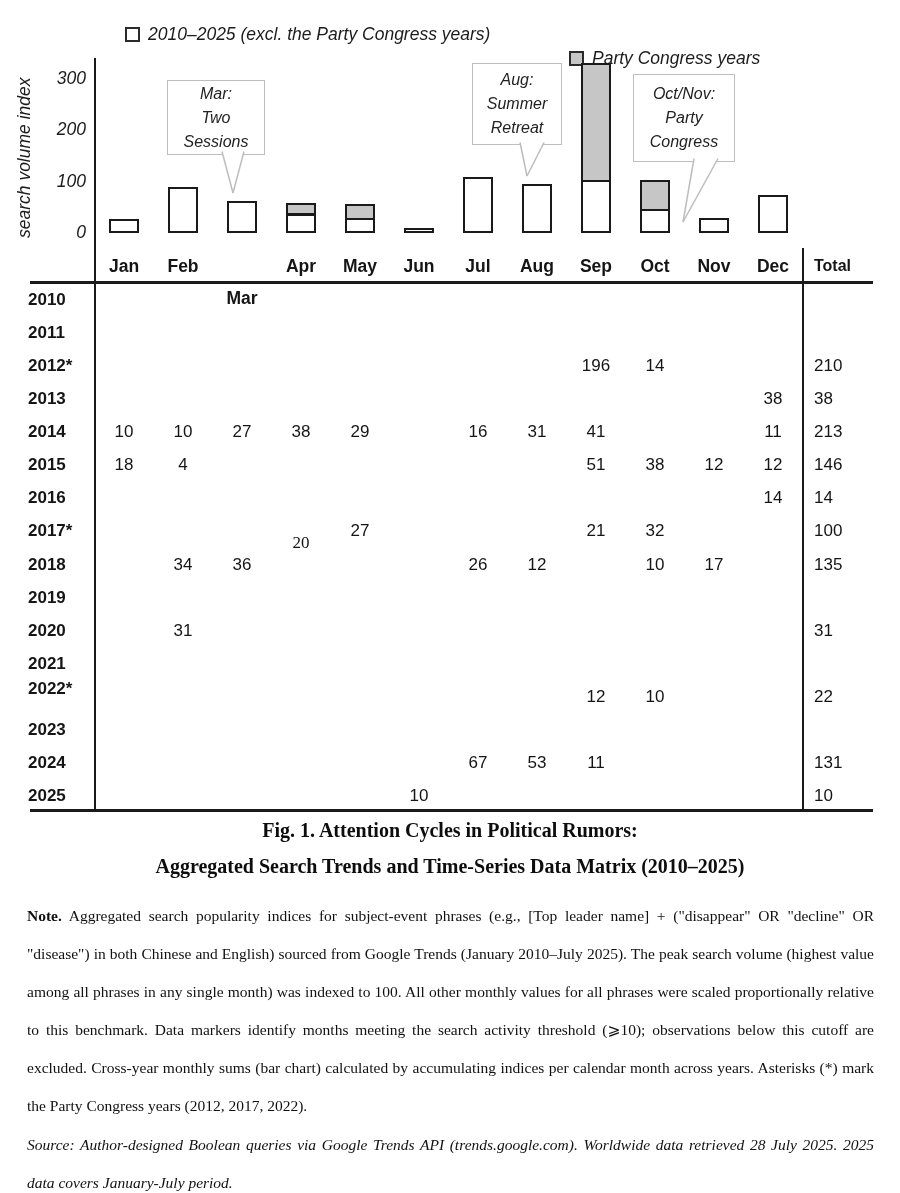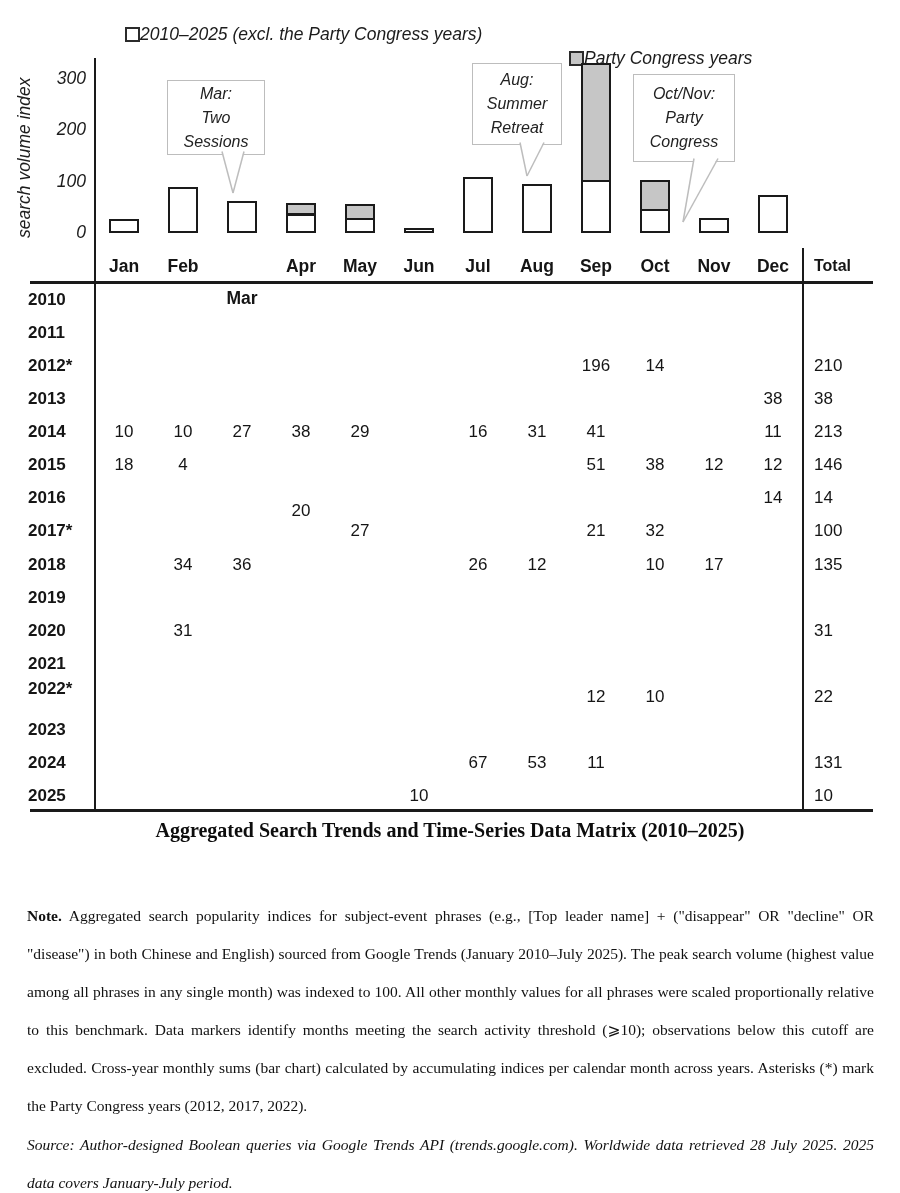--- a/index.html
+++ b/index.html
@@ -1,19 +1,19 @@
 <!DOCTYPE html>
 <html><head>
 <meta charset="utf-8">
 <style>
   html,body{margin:0;padding:0;background:#ffffff;}
   .page{position:relative;width:900px;height:1193px;background:#ffffff;overflow:hidden;
         font-family:"Liberation Sans",sans-serif;color:#151515;}
   
-  .legend-item{position:absolute;display:flex;align-items:center;
+  .legend-item{position:absolute;display:flex;align-items:center;gap:8px;
                font-style:italic;font-size:17.5px;color:#1c1c1c;white-space:nowrap;}
   .legend-swatch{width:11px;height:11px;border:2px solid #2b2b2b;flex:0 0 auto;}
   .ylabel{position:absolute;left:14px;top:56px;height:182px;writing-mode:vertical-rl;
           transform:rotate(180deg);font-style:italic;font-size:17.5px;color:#1c1c1c;
           display:flex;align-items:center;}
   .tick-label{position:absolute;width:50px;text-align:right;font-style:italic;
               font-size:17.5px;color:#1c1c1c;height:22px;line-height:22px;}
   .vline,.hline{position:absolute;background:#1a1a1a;}
   .bar-seg{position:absolute;box-sizing:border-box;border:2px solid #1a1a1a;}
   .callout{position:absolute;background:#ffffff;border:1.5px solid #bdbdbd;z-index:4;
@@ -157,21 +157,21 @@
         <div class="cell" style="left: 154px; top: 454px; width: 58px;">4</div>
         <div class="cell" style="left: 567px; top: 454px; width: 58px;">51</div>
         <div class="cell" style="left: 626px; top: 454px; width: 58px;">38</div>
         <div class="cell" style="left: 685px; top: 454px; width: 58px;">12</div>
         <div class="cell" style="left: 744px; top: 454px; width: 58px;">12</div>
         <div class="total-cell" style="left: 814px; top: 454px; width: 80px;">146</div>
         <div class="year" style="left: 28px; top: 487px; width: 62px;">2016</div>
         <div class="cell" style="left: 744px; top: 487px; width: 58px;">14</div>
         <div class="total-cell" style="left: 814px; top: 487px; width: 80px;">14</div>
         <div class="year" style="left: 28px; top: 520px; width: 62px;">2017*</div>
-        <div class="cell" style="left: 272px; top: 500px; width: 58px;">20</div>
+        <div class="cell" style="left: 272px; top: 532px; width: 58px; font-family: Liberation Serif, serif;">20</div>
         <div class="cell" style="left: 331px; top: 520px; width: 58px;">27</div>
         <div class="cell" style="left: 567px; top: 520px; width: 58px;">21</div>
         <div class="cell" style="left: 626px; top: 520px; width: 58px;">32</div>
         <div class="total-cell" style="left: 814px; top: 520px; width: 80px;">100</div>
         <div class="year" style="left: 28px; top: 554px; width: 62px;">2018</div>
         <div class="cell" style="left: 154px; top: 554px; width: 58px;">34</div>
         <div class="cell" style="left: 213px; top: 554px; width: 58px;">36</div>
         <div class="cell" style="left: 449px; top: 554px; width: 58px;">26</div>
         <div class="cell" style="left: 508px; top: 554px; width: 58px;">12</div>
         <div class="cell" style="left: 626px; top: 554px; width: 58px;">10</div>
@@ -192,20 +192,21 @@
         <div class="cell" style="left: 508px; top: 752px; width: 58px;">53</div>
         <div class="cell" style="left: 567px; top: 752px; width: 58px;">11</div>
         <div class="total-cell" style="left: 814px; top: 752px; width: 80px;">131</div>
         <div class="year" style="left: 28px; top: 785px; width: 62px;">2025</div>
         <div class="cell" style="left: 390px; top: 785px; width: 58px;">10</div>
         <div class="total-cell" style="left: 814px; top: 785px; width: 80px;">10</div>
       </div>
   </section>
 
   <div class="caption">
+    <div>Fig. 1. Attention Cycles in Political Rumors:</div>
     <div>Aggregated Search Trends and Time-Series Data Matrix (2010–2025)</div>
   </div>
 
   <p class="note"><strong>Note.</strong>
      <span>Aggregated search popularity indices for subject-event phrases (e.g., [Top leader name] + ("disappear" OR "decline" OR "disease") in both Chinese and English) sourced from Google Trends (January 2010–July 2025). The peak search volume (highest value among all phrases in any single month) was indexed to 100. All other monthly values for all phrases were scaled proportionally relative to this benchmark. Data markers identify months meeting the search activity threshold (⩾10); observations below this cutoff are excluded. Cross-year monthly sums (bar chart) calculated by accumulating indices per calendar month across years. Asterisks (*) mark the Party Congress years (2012, 2017, 2022).</span></p>
 
   <p class="source"><span>Source: Author-designed Boolean queries via Google Trends API (trends.google.com). Worldwide data retrieved 28 July 2025. 2025 data covers January-July period.</span></p>
 
 </div>
 

